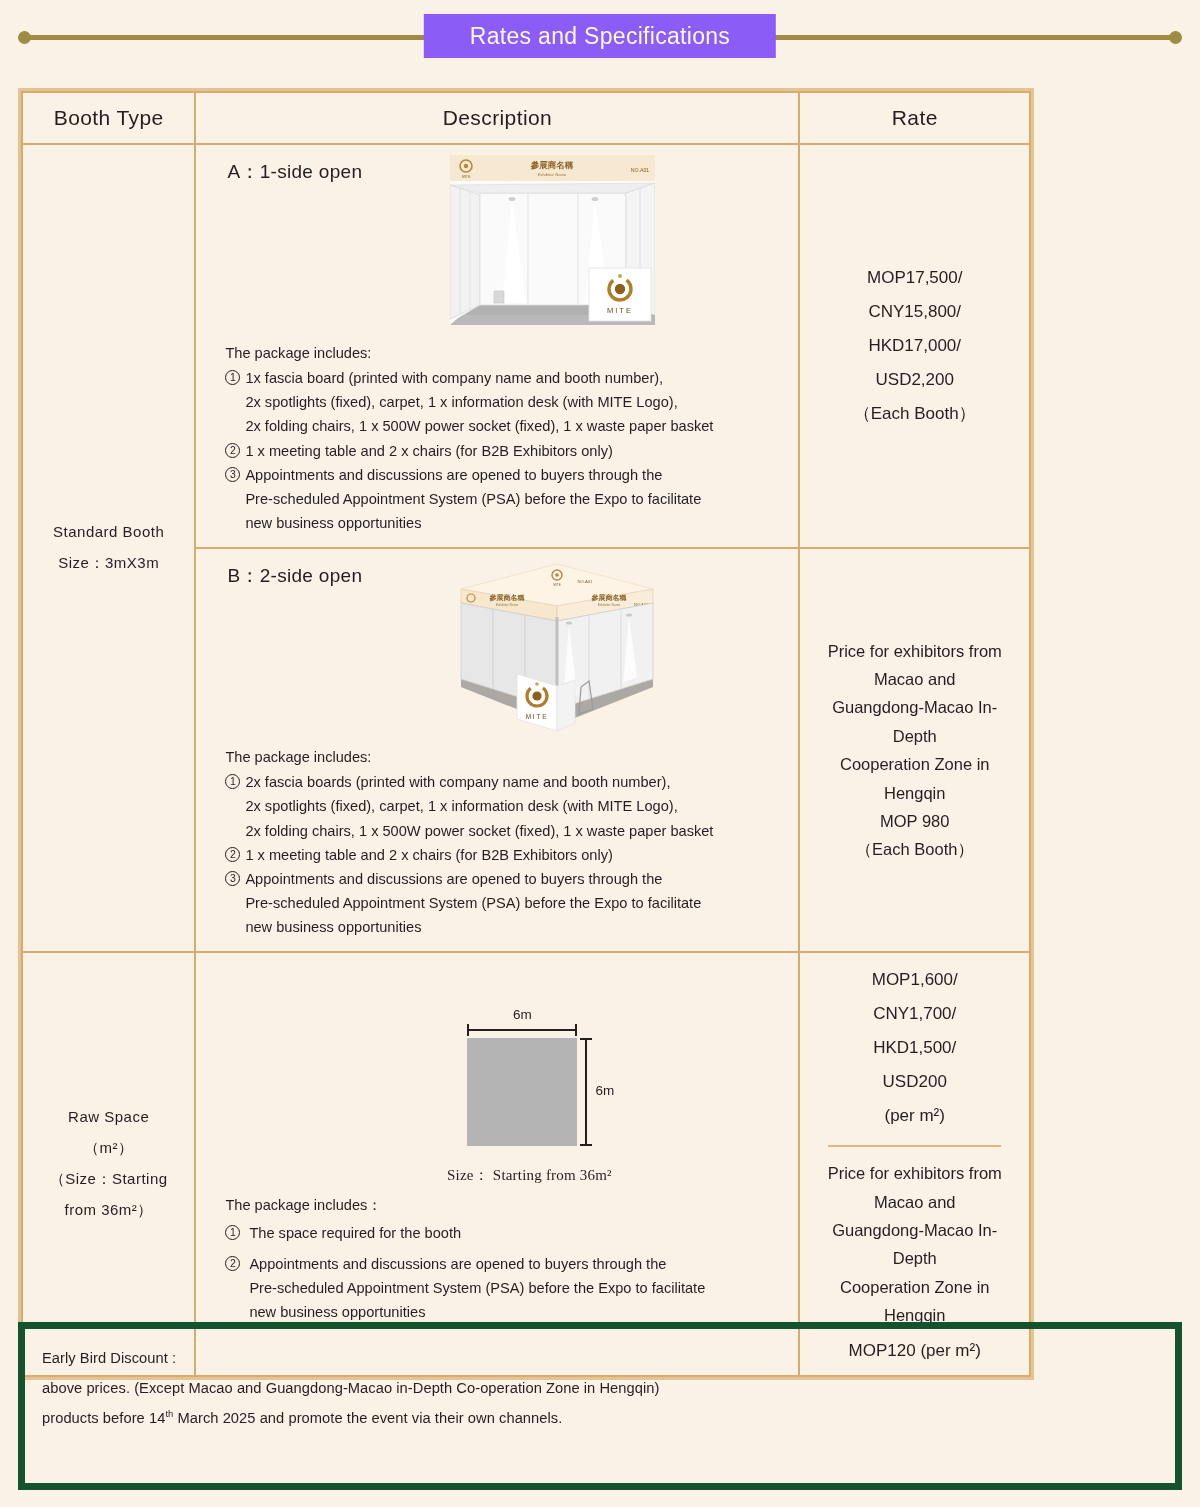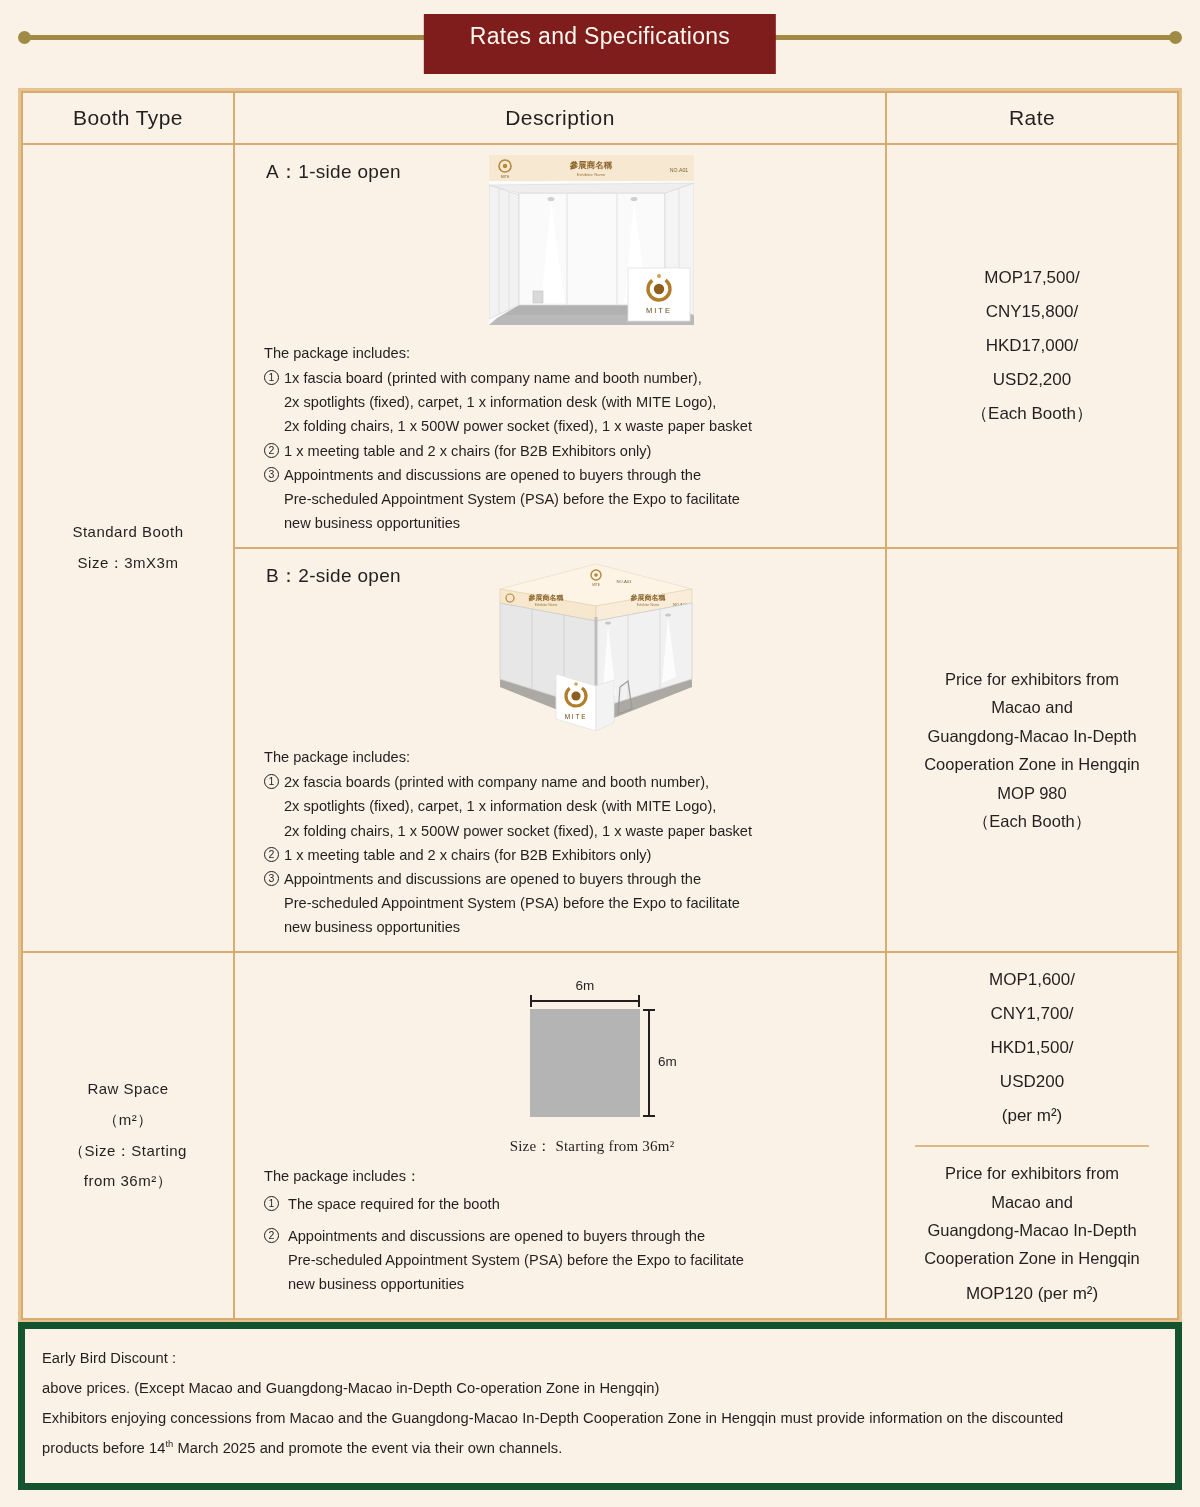--- a/index.html
+++ b/index.html
@@ -35,36 +35,36 @@
     border-radius: 50%;
     background: #a08b44;
   }
   .banner-dot-left { left: 18px; }
   .banner-dot-right { right: 18px; }
   .banner-title {
     position: absolute;
     left: 50%;
     transform: translateX(-50%);
     top: 14px;
-    background: #7f1d1d;
+    background: #8b5cf6;
     color: #fdf8ef;
     font-size: 23px;
     line-height: 44px;
-    height: 60px;
+    height: 44px;
     padding: 0 46px;
     letter-spacing: .3px;
     white-space: nowrap;
   }
 
   
   .table-wrap {
     position: absolute;
     left: 18px;
     top: 88px;
-    width: 1164px;
+    width: 1016px;
     border: 3px solid #e6c392;
   }
   .tbl { width: 100%; border-collapse: collapse; }
   .tbl td, .tbl th {
     border: 2px solid #d8ab6e;
     vertical-align: middle;
     font-weight: normal;
   }
   .hdr-cell {
     text-align: center;
@@ -483,15 +483,14 @@
       </div>
     </td>
   </tr>
 </tbody>
     </table>
 </div>
 
 <div class="note-box">
   <div class="note-line">Early Bird Discount :</div>
   <div class="note-line">above prices. (Except Macao and Guangdong-Macao in-Depth Co-operation Zone in Hengqin)</div>
-  <div class="note-line">Exhibitors enjoying concessions from Macao and the Guangdong-Macao In-Depth Cooperation Zone in Hengqin must provide information on the discounted</div>
   <div class="note-line"><span>products before 14</span><sup>th</sup><span> March 2025 and promote the event via their own channels.</span></div>
 </div>
 
 </body></html>

